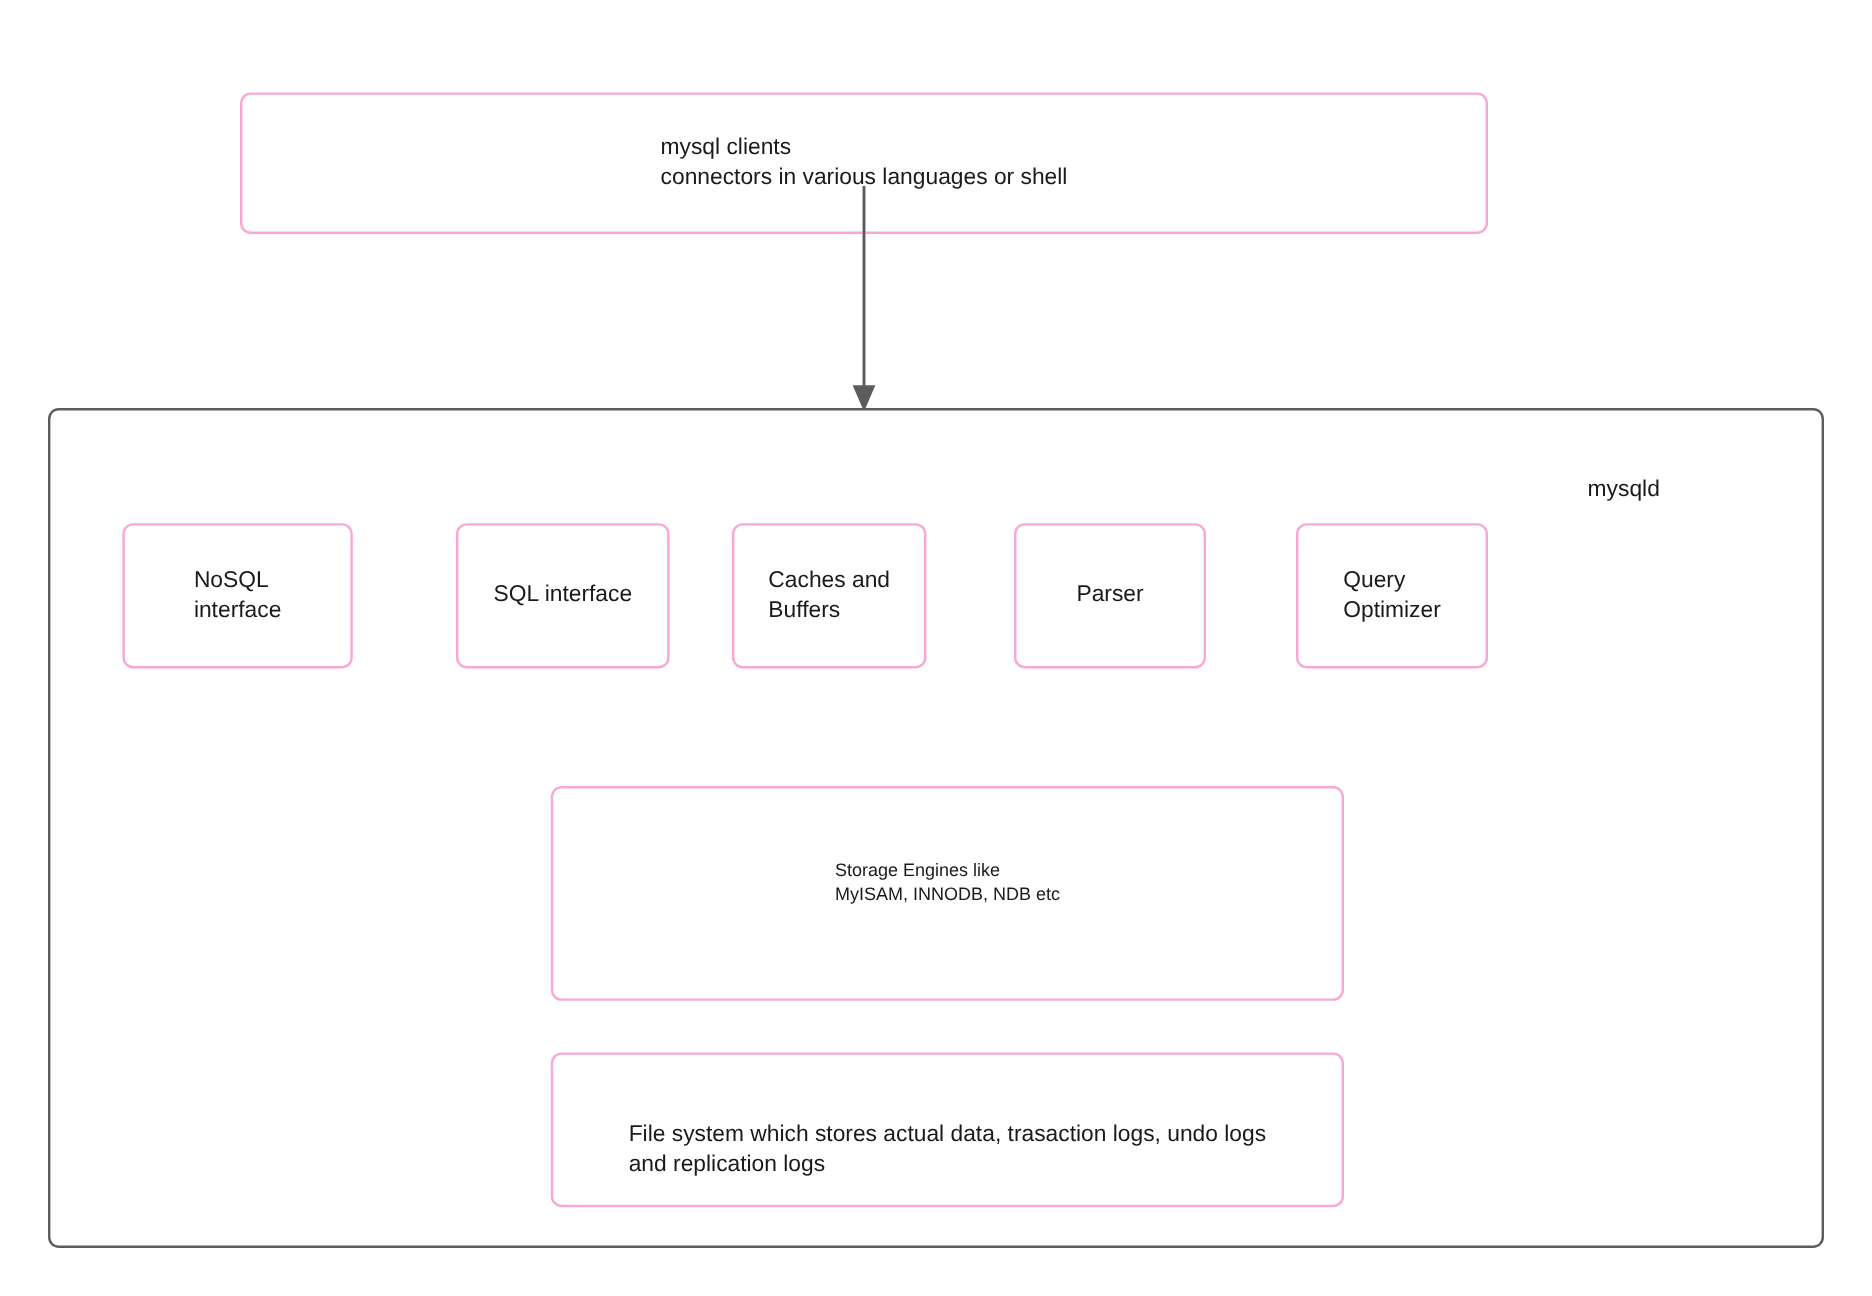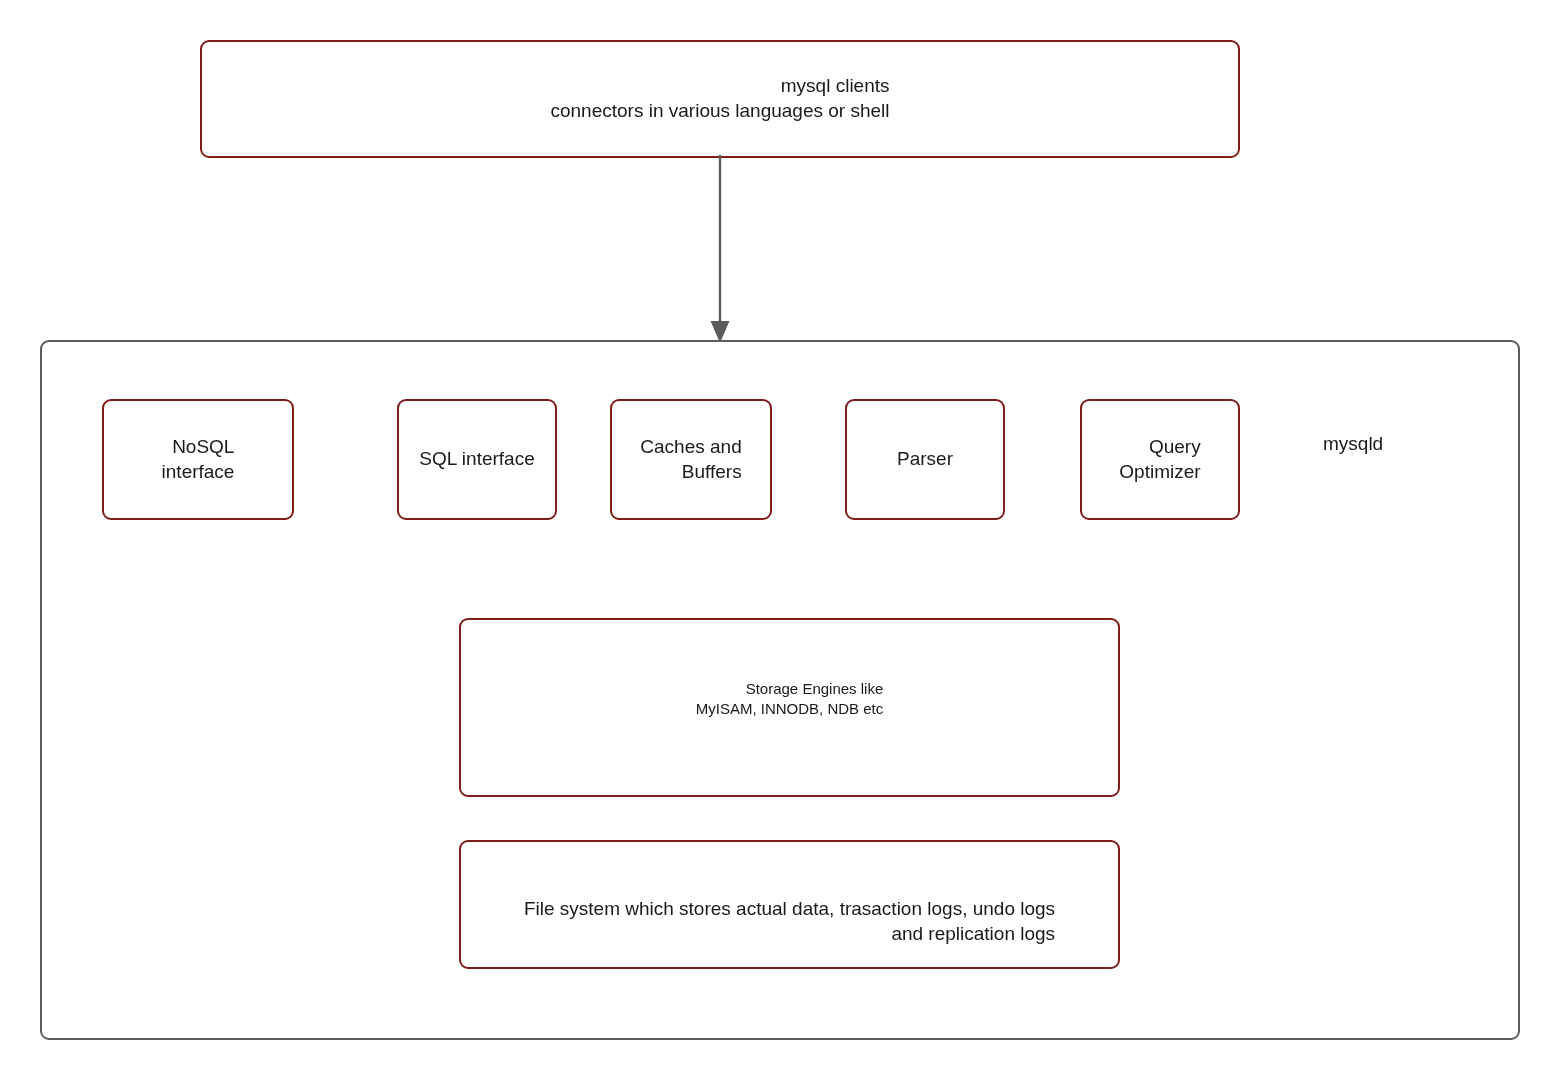--- a/index.html
+++ b/index.html
@@ -16,26 +16,27 @@
     font-family: "Liberation Sans", sans-serif;
     color: #1a1a1a;
     overflow: hidden;
   }
 
   
   .node {
     position: absolute;
     box-sizing: border-box;
     background: #ffffff;
-    border: 2px solid #7f1d1d;
+    border: 2px solid #f9a8d4;
     border-radius: 9px;
     display: flex;
     align-items: center;
     justify-content: center;
-    text-align: right;
+    text-align: left;
+    margin-top: 37px;
   }
   .node .label {
     display: block;
     line-height: 1.30;
     white-space: pre-line;
     padding: 0 8px;
   }
 
   
   #clients-box {
@@ -60,31 +61,30 @@
     border: 2px solid #5c5c5c;
     border-radius: 9px;
   }
   #mysqld-label {
     position: absolute;
     left: 1323px;
     top: 396px;
     font-size: 19px;
     line-height: 1.3;
     white-space: nowrap;
-    margin-top: 36px;
   }
 
   
   .component {
     top: 399px;
     height: 121px;
     font-size: 19px;
   }
   #node-nosql      { left: 102px;  width: 192px; }
-  #node-sql        { left: 397px;  width: 160px; }
+  #node-sql        { left: 380px;  width: 178px; }
   #node-caches     { left: 610px;  width: 162px; }
   #node-parser     { left: 845px;  width: 160px; }
   #node-optimizer  { left: 1080px; width: 160px; }
 
   
   #node-storage {
     left: 459px;
     top: 618px;
     width: 661px;
     height: 179px;

